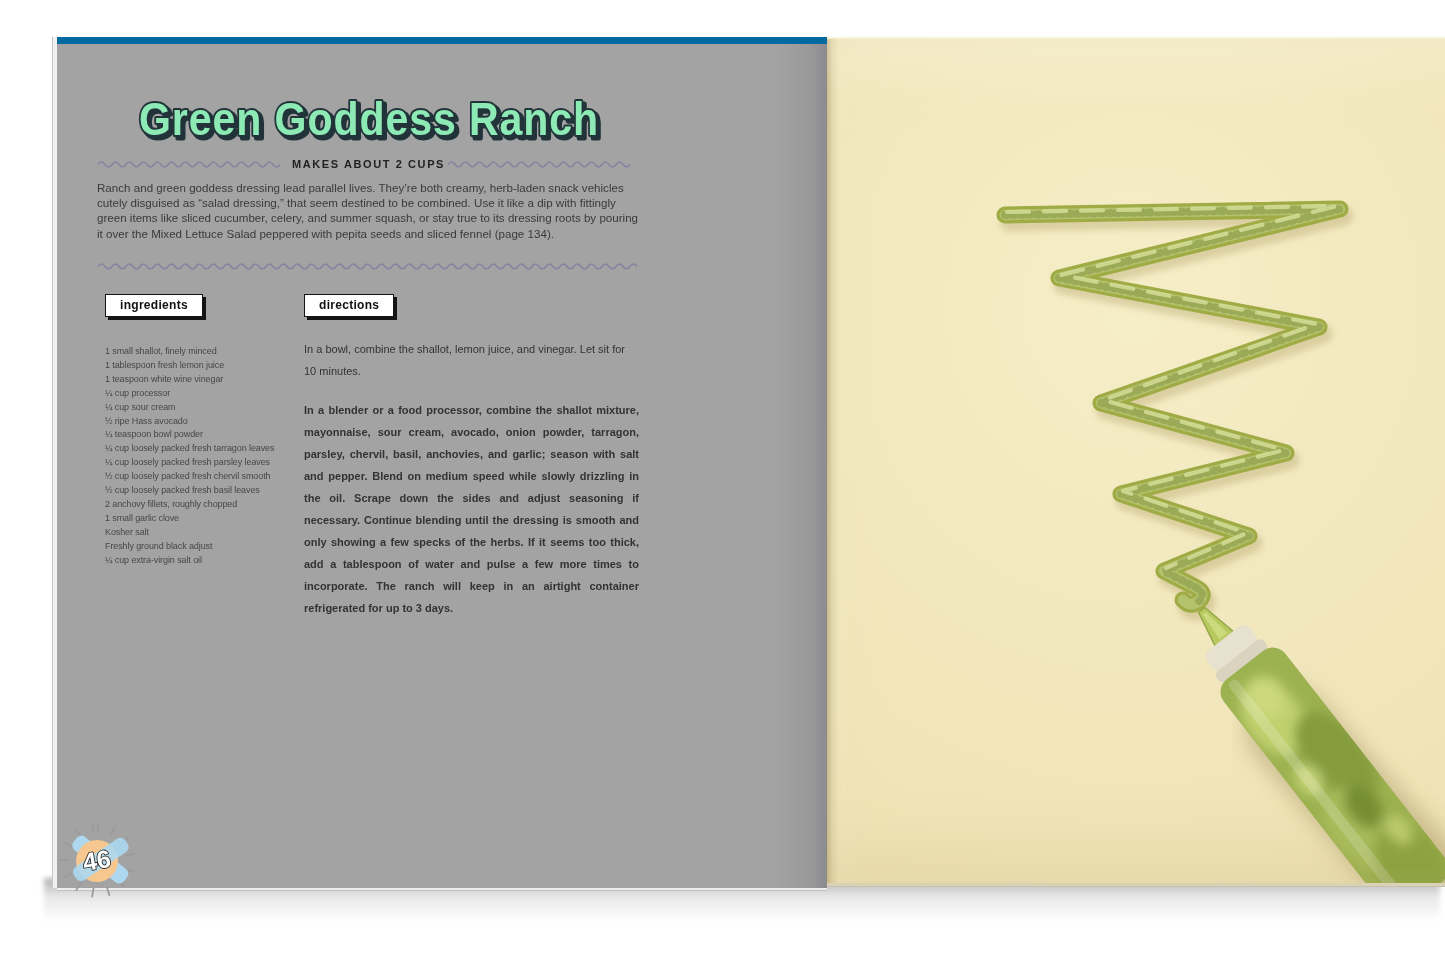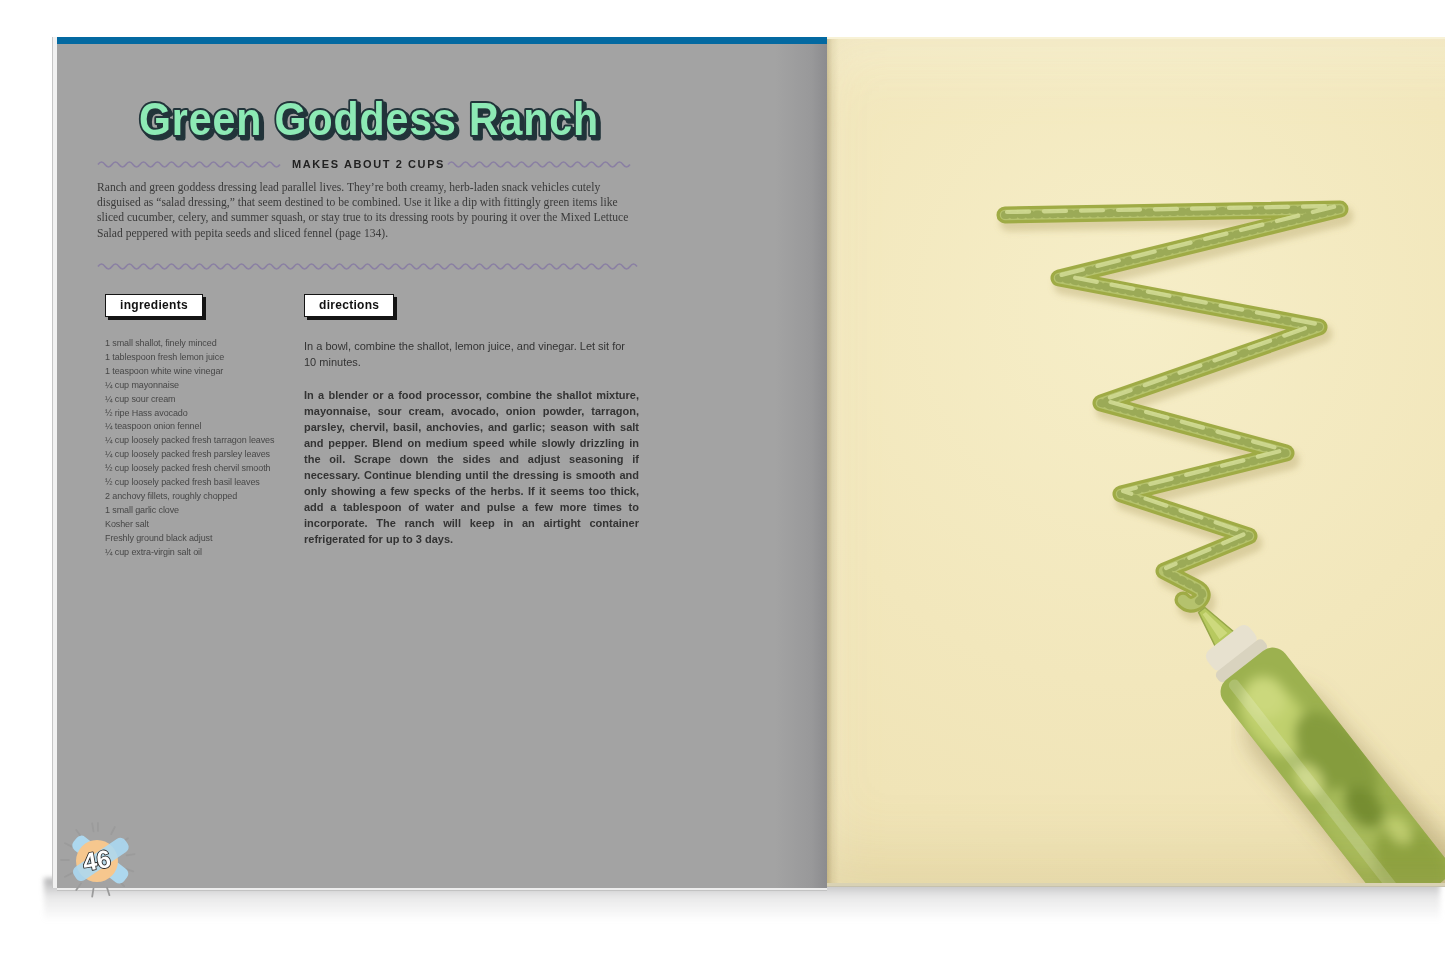--- a/index.html
+++ b/index.html
@@ -19,31 +19,31 @@
   .title-svg{position:absolute;top:44px;left:0;}
   .title-svg text{font-family:"Liberation Sans",sans-serif;font-weight:bold;font-size:46px;
        letter-spacing:1px;text-anchor:middle;stroke-linejoin:round;paint-order:stroke;}
   .title-shadow{fill:#22343a;stroke:#22343a;stroke-width:5;}
   .title-main{fill:#8deab5;stroke:#22343a;stroke-width:4;}
   .yield-row{position:absolute;top:114px;left:40px;width:543px;display:flex;align-items:center;gap:2px;}
   .wave{display:block;}
   .yield-row .wave{flex:1;height:10px;}
   .yield-label{font-size:11px;font-weight:bold;letter-spacing:1.6px;color:#222;white-space:nowrap;}
   .intro{position:absolute;top:136px;left:40px;width:545px;margin:0;
-       font-size:11.6px;line-height:15.2px;color:#3a3a3a;font-family:Liberation Serif, serif;}
+       font-size:11.6px;line-height:15.2px;color:#3a3a3a;}
   .divider2{position:absolute;top:217px;left:40px;width:543px;height:10px;}
   .cols{position:absolute;top:250px;left:48px;width:545px;display:flex;}
   .col-ing{width:199px;}
   .col-dir{width:346px;}
   .label-box{display:inline-block;background:#fff;border:1.6px solid #141414;
        box-shadow:3px 3px 0 #141414;padding:3px 14px 4px 14px;
        font-size:12px;font-weight:bold;color:#111;letter-spacing:.3px;}
-  .ing-list{list-style:none;margin:20px 0 0 0;padding:0;}
+  .ing-list{list-style:none;margin:28px 0 0 0;padding:0;}
   .ing-list li{font-size:9px;line-height:13.9px;color:#474747;letter-spacing:-.1px;}
-  .dir-p{margin:21px 11px 0 0;font-size:11px;line-height:16px;color:#333;}
+  .dir-p{margin:21px 11px 0 0;font-size:11px;line-height:22px;color:#333;}
   .dir-p.justify{text-align:justify;margin-top:17px;font-weight:bold;}
   .badge{position:absolute;left:2px;top:774px;}
   .badge text{font-family:"Liberation Sans",sans-serif;}
 
   
   .page-right{width:730px;overflow:hidden;border-top:2px solid #f8f2d6;
        background:radial-gradient(95% 85% at 42% 32%, #f6eec8 0%, #f2e7bc 52%, #eee1b2 100%);
        box-shadow:4px 0 0 #f7f6f2, 5px 0 0 #cfcdc6, 0 3px 0 #d9d2b4, 0 4px 0 #c6c1ac;}
   .page-right::before{content:"";position:absolute;left:0;top:0;bottom:0;width:12px;z-index:3;
        background:linear-gradient(90deg, rgba(110,88,30,.38) 0%, rgba(110,88,30,.12) 45%, rgba(110,88,30,0) 100%);}
@@ -89,24 +89,24 @@
         <path fill="none" stroke="#8b80a3" stroke-width="1.6" d="M1 5.5 q3.5 -5 7 0 t7 0 t7 0 t7 0 t7 0 t7 0 t7 0 t7 0 t7 0 t7 0 t7 0 t7 0 t7 0 t7 0 t7 0 t7 0 t7 0 t7 0 t7 0 t7 0 t7 0 t7 0 t7 0 t7 0 t7 0 t7 0 t7 0 t7 0 t7 0 t7 0 t7 0 t7 0 t7 0 t7 0 t7 0 t7 0 t7 0 t7 0 t7 0 t7 0 t7 0 t7 0 t7 0 t7 0 t7 0 t7 0 t7 0 t7 0 t7 0 t7 0 t7 0 t7 0 t7 0 t7 0 t7 0 t7 0 t7 0 t7 0 t7 0 t7 0 t7 0 t7 0 t7 0 t7 0 t7 0 t7 0 t7 0 t7 0 t7 0 t7 0 t7 0 t7 0 t7 0 t7 0 t7 0 t7 0 t7 0"></path>
       </svg>
 
       <div class="cols">
         <div class="col-ing">
           <div class="label-box">ingredients</div>
           <ul class="ing-list">
             <li>1 small shallot, finely minced</li>
             <li>1 tablespoon fresh lemon juice</li>
             <li>1 teaspoon white wine vinegar</li>
-            <li>¼ cup mayonnaise</li>
+            <li>¼ cup processor</li>
             <li>¼ cup sour cream</li>
             <li>½ ripe Hass avocado</li>
-            <li>¼ teaspoon onion fennel</li>
+            <li>¼ teaspoon bowl powder</li>
             <li>¼ cup loosely packed fresh tarragon leaves</li>
             <li>¼ cup loosely packed fresh parsley leaves</li>
             <li>½ cup loosely packed fresh chervil smooth</li>
             <li>½ cup loosely packed fresh basil leaves</li>
             <li>2 anchovy fillets, roughly chopped</li>
             <li>1 small garlic clove</li>
             <li>Kosher salt</li>
             <li>Freshly ground black adjust</li>
             <li>¼ cup extra-virgin salt oil</li>
           </ul>

